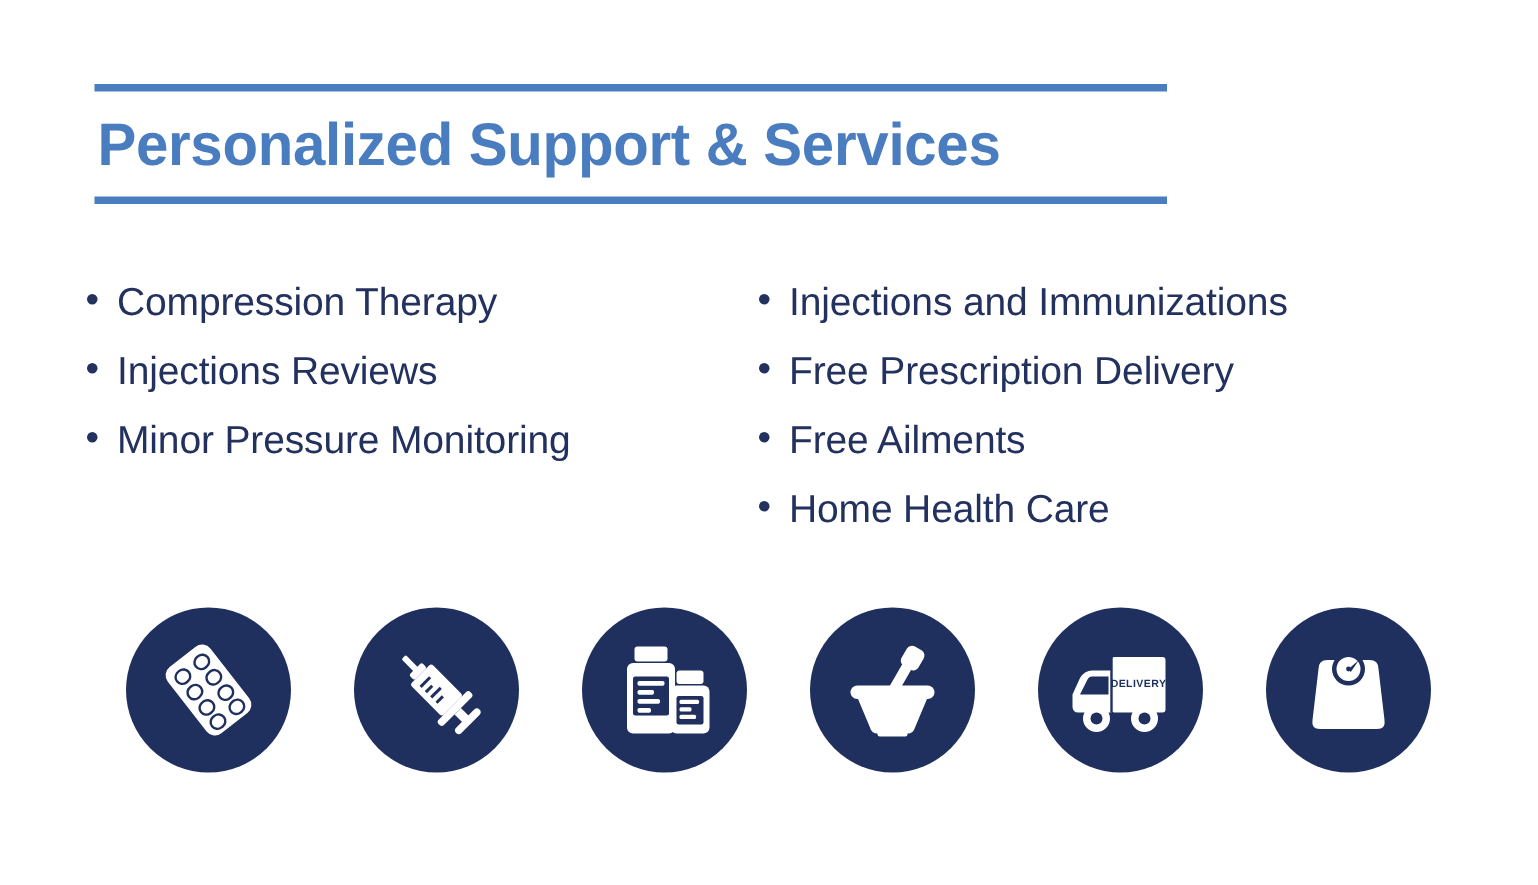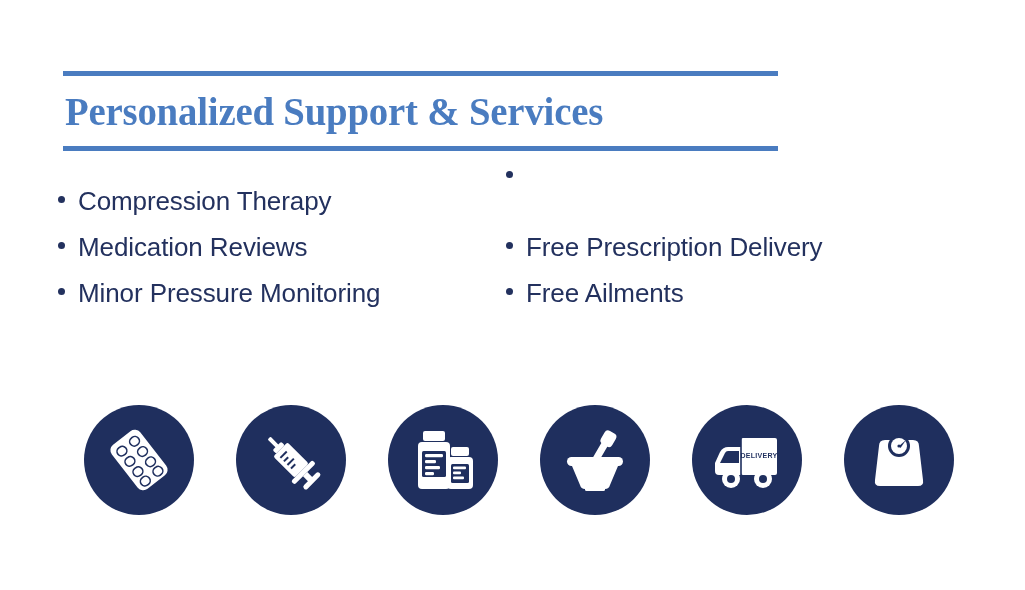--- a/index.html
+++ b/index.html
@@ -13,23 +13,22 @@
     position: relative;
     overflow: hidden;
     font-family: "Liberation Sans", sans-serif;
     -webkit-font-smoothing: antialiased;
   }
 
   
   #title-block {
     position: absolute;
     left: 63px;
-    top: 71px;
+    top: 56px;
     width: 715px;
-    font-family: Liberation Serif, serif;
   }
   .rule {
     width: 100%;
     height: 5px;
     background: #4a7cc0;
   }
   #page-title {
     font-size: 40px;
     font-weight: bold;
     color: #4a7cc0;
@@ -115,39 +114,44 @@
 
 <div id="services">
 
   <div class="service-col" id="col-left">
     <div class="service-item">
       <span class="bullet-dot"></span>
       <span class="service-label">Compression Therapy</span>
     </div>
     <div class="service-item">
       <span class="bullet-dot"></span>
-      <span class="service-label">Medication Reviews</span>
+      <span class="service-label">Injections Reviews</span>
     </div>
     <div class="service-item">
       <span class="bullet-dot"></span>
       <span class="service-label">Minor Pressure Monitoring</span>
     </div>
   </div>
 
   <div class="service-col" id="col-right">
     <div class="service-item">
       <span class="bullet-dot"></span>
+      <span class="service-label">Injections and Immunizations</span>
     </div>
     <div class="service-item">
       <span class="bullet-dot"></span>
       <span class="service-label">Free Prescription Delivery</span>
     </div>
     <div class="service-item">
       <span class="bullet-dot"></span>
       <span class="service-label">Free Ailments</span>
+    </div>
+    <div class="service-item">
+      <span class="bullet-dot"></span>
+      <span class="service-label">Home Health Care</span>
     </div>
   </div>
 
 </div>
 
 <div id="icon-row">
 
   <div class="icon-circle" id="icon-0">
     <span>
       <svg width="72" height="72" viewBox="0 0 72 72">

